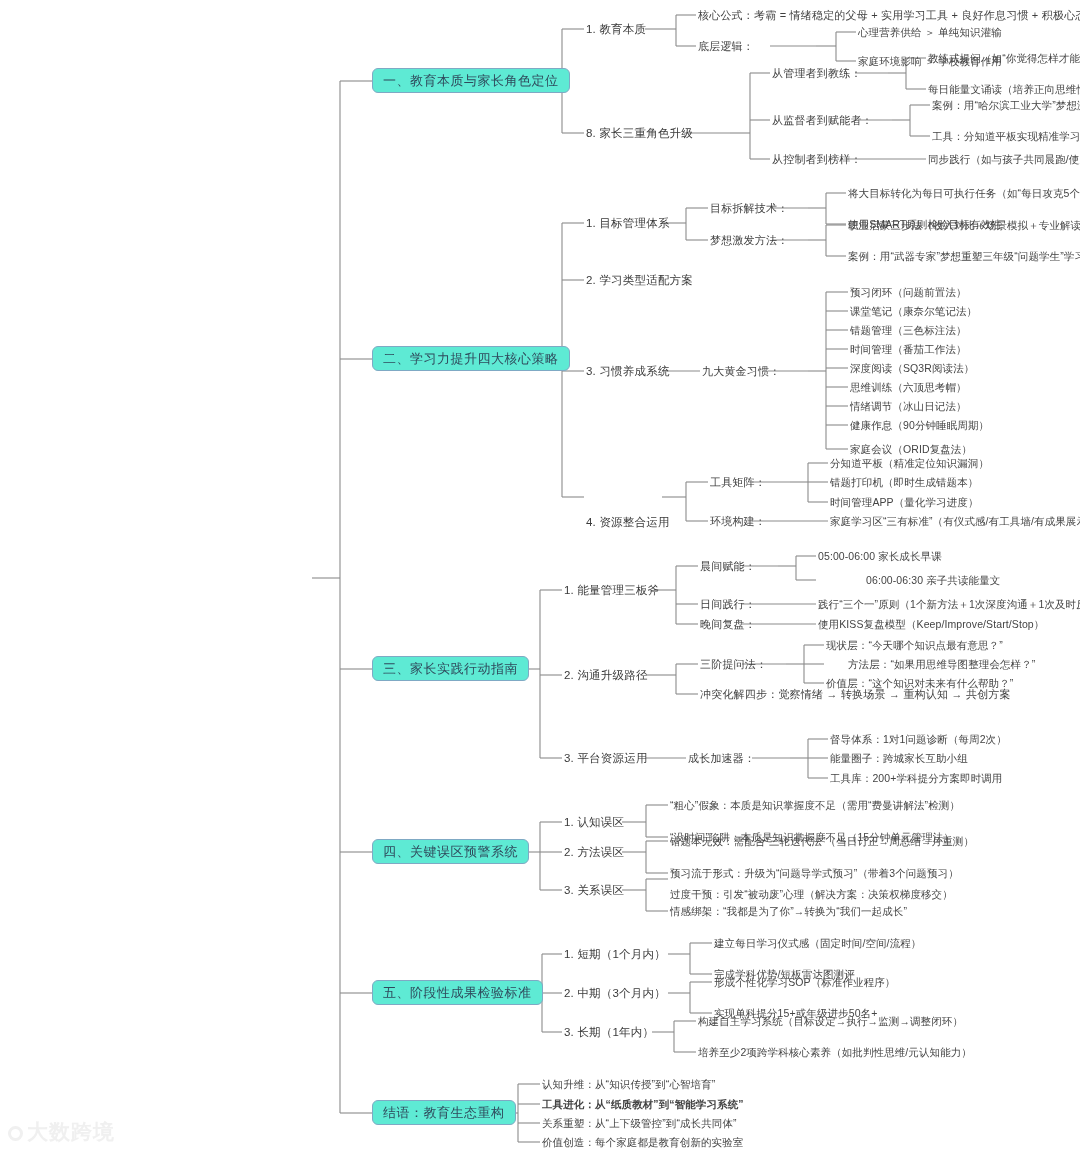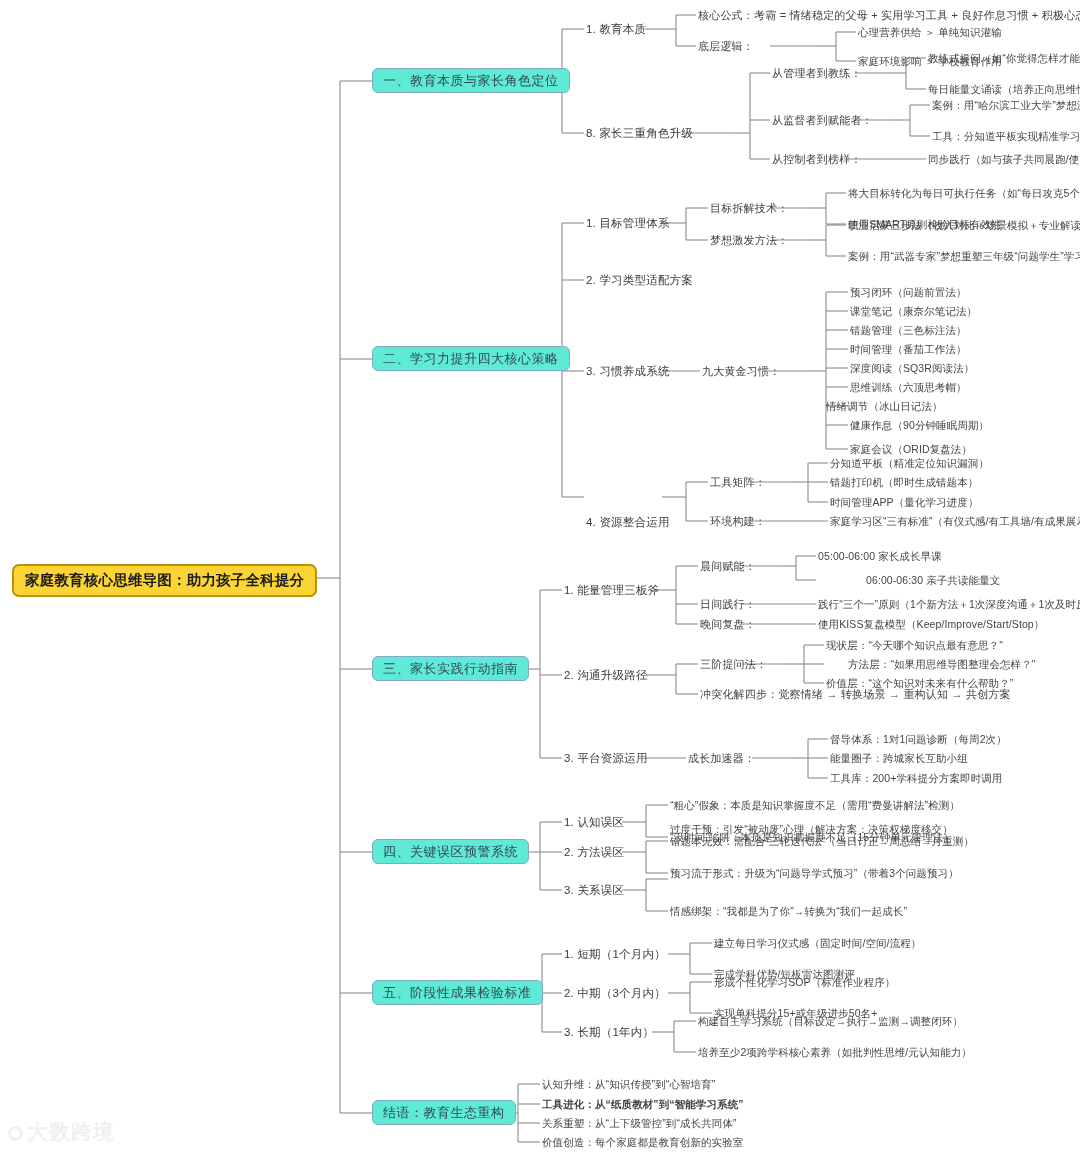--- a/index.html
+++ b/index.html
@@ -249,21 +249,20 @@
     <path d="M674 1052 H696"></path>
 
     <path d="M498 1113 H518"></path>
     <path d="M518 1084 V1142"></path>
     <path d="M518 1084 H540"></path>
     <path d="M518 1104 H540"></path>
     <path d="M518 1123 H540"></path>
     <path d="M518 1142 H540"></path>
   </svg>
 
-  <div class="node root" style="left:12px; top:564px;">家庭教育核心思维导图：助力孩子全科提分</div>
 
   <div class="node branch" style="left:372px; top:68px;">一、教育本质与家长角色定位</div>
 
   <div class="node lvl2" style="left:586px; top:24px;">1. 教育本质</div>
   <div class="node lvl2" style="left:586px; top:128px;">8. 家长三重角色升级</div>
 
   <div class="node lvl3" style="left:698px; top:10px;">核心公式：考霸 = 情绪稳定的父母 + 实用学习工具 + 良好作息习惯 + 积极心态</div>
   <div class="node lvl3" style="left:698px; top:41px;">底层逻辑：</div>
   <div class="node lvl4" style="left:858px; top:27px;">心理营养供给 ＞ 单纯知识灌输</div>
   <div class="node lvl4" style="left:858px; top:56px;">家庭环境影响 ＞ 学校教育作用</div>
@@ -294,21 +293,21 @@
   <div class="node lvl4" style="left:848px; top:220px;">职业启蒙三步法（收入对比＋场景模拟＋专业解读）</div>
   <div class="node lvl4" style="left:848px; top:251px;">案例：用“武器专家”梦想重塑三年级“问题学生”学习状态</div>
 
   <div class="node lvl3" style="left:702px; top:366px;">九大黄金习惯：</div>
   <div class="node lvl4" style="left:850px; top:287px;">预习闭环（问题前置法）</div>
   <div class="node lvl4" style="left:850px; top:306px;">课堂笔记（康奈尔笔记法）</div>
   <div class="node lvl4" style="left:850px; top:325px;">错题管理（三色标注法）</div>
   <div class="node lvl4" style="left:850px; top:344px;">时间管理（番茄工作法）</div>
   <div class="node lvl4" style="left:850px; top:363px;">深度阅读（SQ3R阅读法）</div>
   <div class="node lvl4" style="left:850px; top:382px;">思维训练（六顶思考帽）</div>
-  <div class="node lvl4" style="left:826px; top:401px;text-align:right;">情绪调节（冰山日记法）</div>
+  <div class="node lvl4" style="left:850px; top:401px;text-align:right;">情绪调节（冰山日记法）</div>
   <div class="node lvl4" style="left:850px; top:420px;">健康作息（90分钟睡眠周期）</div>
   <div class="node lvl4" style="left:850px; top:444px;">家庭会议（ORID复盘法）</div>
 
   <div class="node lvl3" style="left:710px; top:477px;">工具矩阵：</div>
   <div class="node lvl4" style="left:830px; top:458px;">分知道平板（精准定位知识漏洞）</div>
   <div class="node lvl4" style="left:830px; top:477px;">错题打印机（即时生成错题本）</div>
   <div class="node lvl4" style="left:830px; top:497px;">时间管理APP（量化学习进度）</div>
 
   <div class="node lvl3" style="left:710px; top:516px;">环境构建：</div>
   <div class="node lvl4" style="left:830px; top:516px;">家庭学习区“三有标准”（有仪式感/有工具墙/有成果展示区）</div>
@@ -344,21 +343,21 @@
   <div class="node branch" style="left:372px; top:839px;">四、关键误区预警系统</div>
 
   <div class="node lvl2" style="left:564px; top:817px;">1. 认知误区</div>
   <div class="node lvl2" style="left:564px; top:847px;">2. 方法误区</div>
   <div class="node lvl2" style="left:564px; top:885px;">3. 关系误区</div>
 
   <div class="node lvl4" style="left:670px; top:800px;">“粗心”假象：本质是知识掌握度不足（需用“费曼讲解法”检测）</div>
   <div class="node lvl4" style="left:670px; top:832px;">“没时间”陷阱：本质是知识掌握度不足（15分钟单元管理法）</div>
   <div class="node lvl4" style="left:670px; top:836px;">错题本无效：需配合“三轮迭代法”（当日订正→周总结→月重测）</div>
   <div class="node lvl4" style="left:670px; top:868px;">预习流于形式：升级为“问题导学式预习”（带着3个问题预习）</div>
-  <div class="node lvl4" style="left:670px; top:824px;">过度干预：引发“被动废”心理（解决方案：决策权梯度移交）</div>
+  <div class="node lvl4" style="left:670px; top:889px;">过度干预：引发“被动废”心理（解决方案：决策权梯度移交）</div>
   <div class="node lvl4" style="left:670px; top:906px;">情感绑架：“我都是为了你”→转换为“我们一起成长”</div>
 
   <div class="node branch" style="left:372px; top:980px;">五、阶段性成果检验标准</div>
 
   <div class="node lvl2" style="left:564px; top:949px;">1. 短期（1个月内）</div>
   <div class="node lvl2" style="left:564px; top:988px;">2. 中期（3个月内）</div>
   <div class="node lvl2" style="left:564px; top:1027px;">3. 长期（1年内）</div>
 
   <div class="node lvl4" style="left:714px; top:938px;">建立每日学习仪式感（固定时间/空间/流程）</div>
   <div class="node lvl4" style="left:714px; top:969px;">完成学科优势/短板雷达图测评</div>

